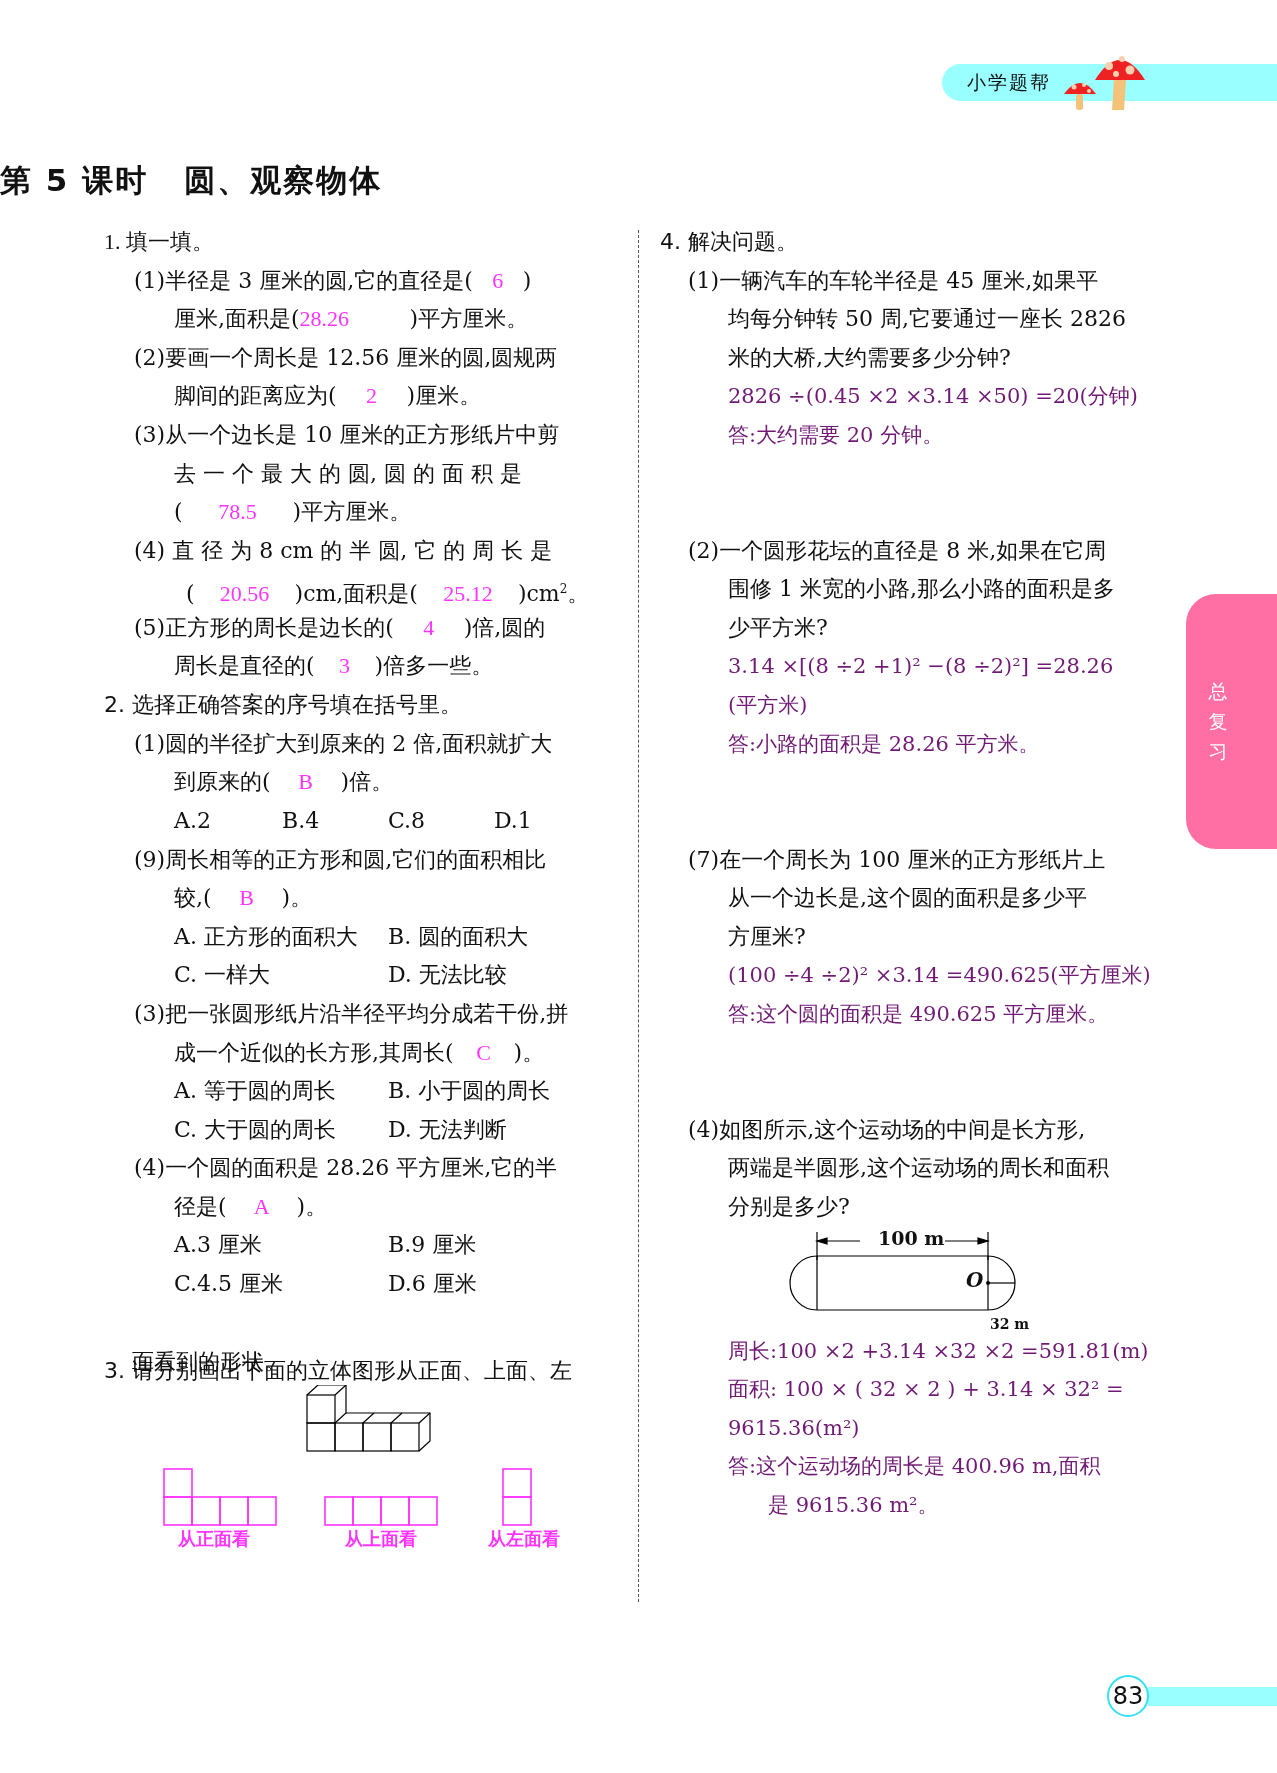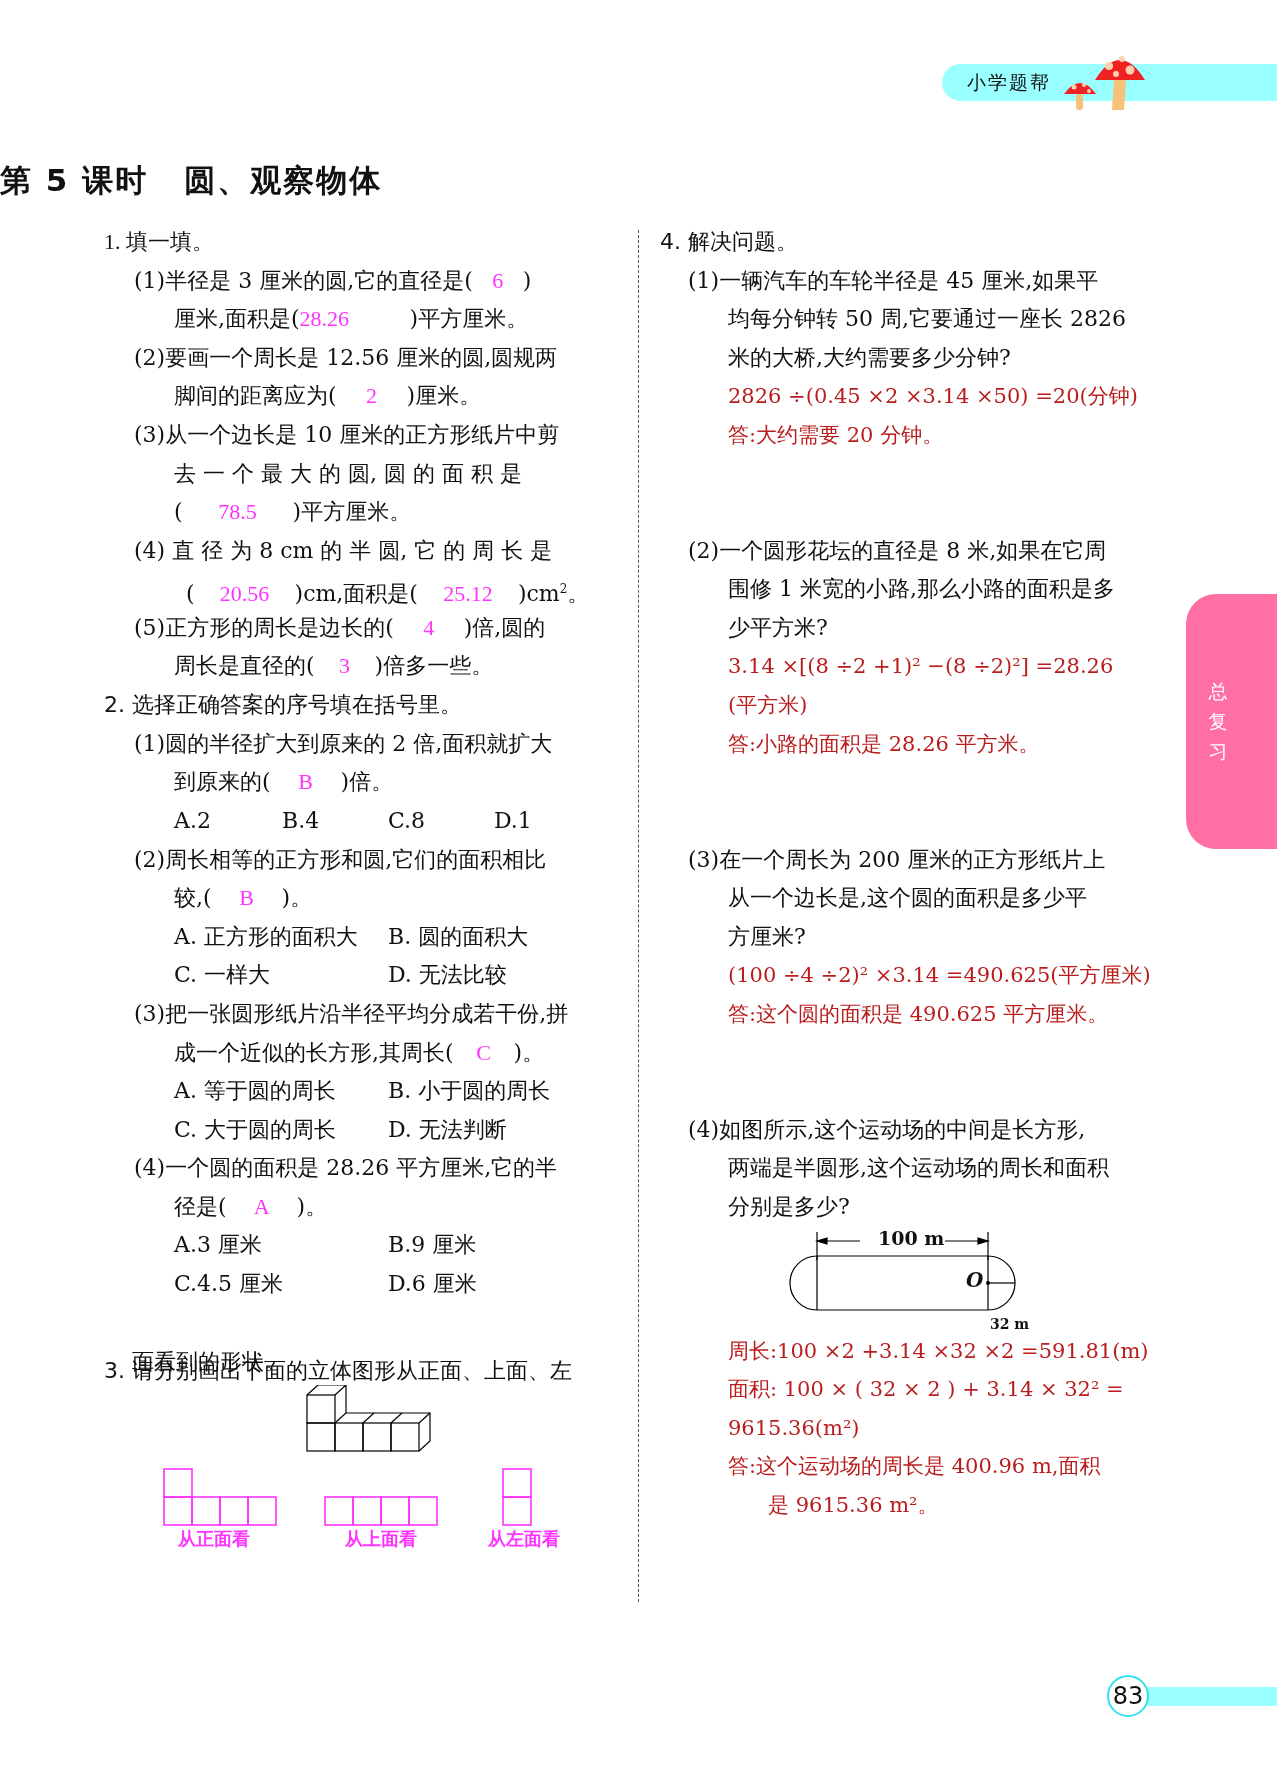--- a/index.html
+++ b/index.html
@@ -12,21 +12,21 @@
   .brand-text { position:absolute; left:967px; top:70px; font-size:19px; letter-spacing:2px;
                 font-family:"DejaVu Sans",sans-serif; color:#111; }
   .mushroom { position:absolute; }
   .title { position:absolute; left:0; width:1277px; top:160px; text-align:left;
            font-size:31px; font-weight:bold; font-family:"DejaVu Sans",sans-serif; letter-spacing:2px; }
   .title .gap { display:inline-block; width:36px; }
   
   .divider { position:absolute; left:638px; top:230px; height:1372px; border-left:1.5px dashed #555; }
   .line { position:absolute; font-size:22px; line-height:30px; white-space:nowrap; }
   .ans { color:#ff33ff; font-family:"Liberation Serif",serif; }
-  .pink { color:#b91c1c; font-size:21px; }
+  .pink { color:#701a75; font-size:21px; }
   sup { font-size:12px; }
   .side-tab { position:absolute; left:1186px; top:594px; width:91px; height:255px;
               background:#ff6fa4; border-radius:30px 0 0 30px; }
   .side-tab-text { position:absolute; left:1207px; top:676px; width:22px; color:#fff;
                    font-size:19px; line-height:30px; text-align:center; font-family:"DejaVu Sans",sans-serif; }
   .page-bar { position:absolute; left:1148px; top:1687px; width:129px; height:19px; background:#99ffff; }
   .page-circle { position:absolute; left:1107px; top:1675px; width:38px; height:38px; border:2px solid #33e0ee;
                  border-radius:50%; background:#fff; text-align:center; line-height:38px; font-size:24px;
                  font-family:"DejaVu Sans",sans-serif; }
   .view-label { position:absolute; color:#ff33ff; font-size:18px; font-weight:bold; font-family:"DejaVu Sans",sans-serif; }
@@ -80,21 +80,21 @@
 <div>
   <div class="line" style="left:104px;top:690px;font-family:'DejaVu Sans',sans-serif;">2. 选择正确答案的序号填在括号里。</div>
 
   <div class="line" style="left:134px;top:729px">(1)圆的半径扩大到原来的 2 倍,面积就扩大</div>
   <div class="line" style="left:174px;top:767px"><span>到原来的(</span><span class="ans" style="display:inline-block;width:70px;text-align:center">B</span><span>)倍。</span></div>
   <div class="line" style="left:174px;top:806px">A.2</div>
   <div class="line" style="left:282px;top:806px">B.4</div>
   <div class="line" style="left:388px;top:806px">C.8</div>
   <div class="line" style="left:494px;top:806px">D.1</div>
 
-  <div class="line" style="left:134px;top:845px">(2)周长相等的正方形和圆,它们的面积相比</div>
+  <div class="line" style="left:134px;top:845px">(9)周长相等的正方形和圆,它们的面积相比</div>
   <div class="line" style="left:174px;top:883px"><span>较,(</span><span class="ans" style="display:inline-block;width:70px;text-align:center">B</span><span>)。</span></div>
   <div class="line" style="left:174px;top:922px">A. 正方形的面积大</div>
   <div class="line" style="left:388px;top:922px">B. 圆的面积大</div>
   <div class="line" style="left:174px;top:960px">C. 一样大</div>
   <div class="line" style="left:388px;top:960px">D. 无法比较</div>
 
   <div class="line" style="left:134px;top:999px">(3)把一张圆形纸片沿半径平均分成若干份,拼</div>
   <div class="line" style="left:174px;top:1038px"><span>成一个近似的长方形,其周长(</span><span class="ans" style="display:inline-block;width:60px;text-align:center">C</span><span>)。</span></div>
   <div class="line" style="left:174px;top:1076px">A. 等于圆的周长</div>
   <div class="line" style="left:388px;top:1076px">B. 小于圆的周长</div>
@@ -168,21 +168,21 @@
   <div class="line pink" style="left:728px;top:381px">2826 ÷(0.45 ×2 ×3.14 ×50) =20(分钟)</div>
   <div class="line pink" style="left:728px;top:420px">答:大约需要 20 分钟。</div>
 
   <div class="line" style="left:688px;top:536px">(2)一个圆形花坛的直径是 8 米,如果在它周</div>
   <div class="line" style="left:728px;top:574px">围修 1 米宽的小路,那么小路的面积是多</div>
   <div class="line" style="left:728px;top:613px">少平方米?</div>
   <div class="line pink" style="left:728px;top:651px">3.14 ×[(8 ÷2 +1)² −(8 ÷2)²] =28.26</div>
   <div class="line pink" style="left:728px;top:690px">(平方米)</div>
   <div class="line pink" style="left:728px;top:729px">答:小路的面积是 28.26 平方米。</div>
 
-  <div class="line" style="left:688px;top:845px">(3)在一个周长为 200 厘米的正方形纸片上</div>
+  <div class="line" style="left:688px;top:845px">(7)在一个周长为 100 厘米的正方形纸片上</div>
   <div class="line" style="left:728px;top:883px">从一个边长是,这个圆的面积是多少平</div>
   <div class="line" style="left:728px;top:922px">方厘米?</div>
   <div class="line pink" style="left:728px;top:960px">(100 ÷4 ÷2)² ×3.14 =490.625(平方厘米)</div>
   <div class="line pink" style="left:728px;top:999px">答:这个圆的面积是 490.625 平方厘米。</div>
 
   <div class="line" style="left:688px;top:1115px">(4)如图所示,这个运动场的中间是长方形,</div>
   <div class="line" style="left:728px;top:1153px">两端是半圆形,这个运动场的周长和面积</div>
   <div class="line" style="left:728px;top:1192px">分别是多少?</div>
 
   <svg class="abs" style="left:785px;top:1230px" width="260" height="82" viewBox="0 0 260 82">

